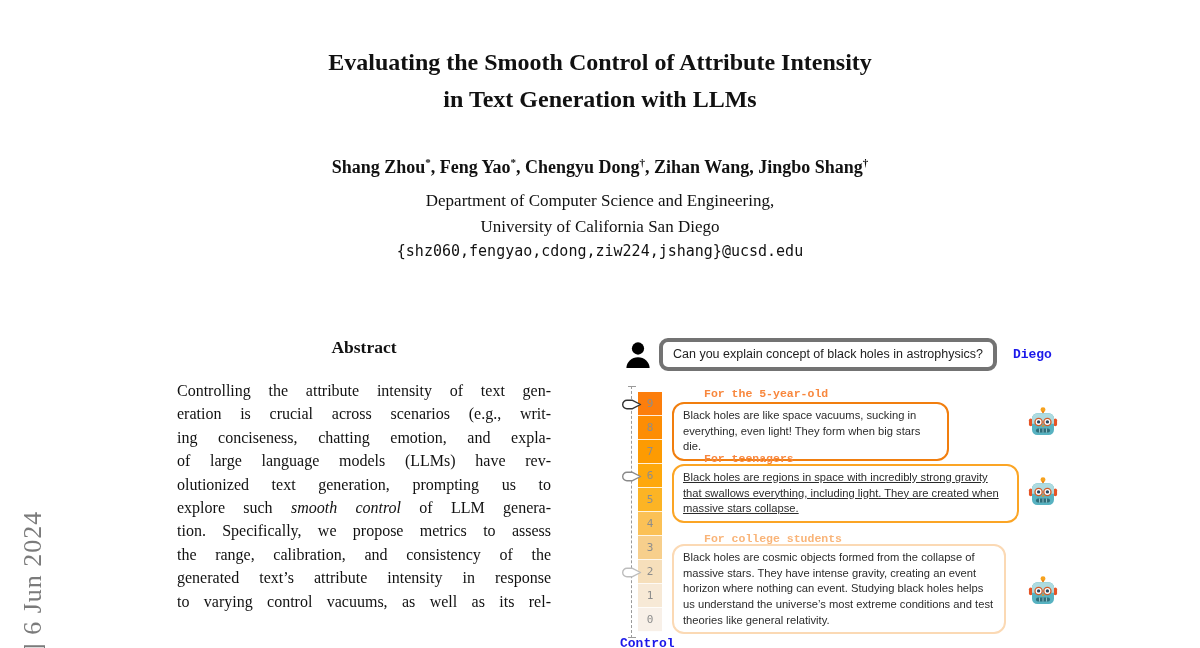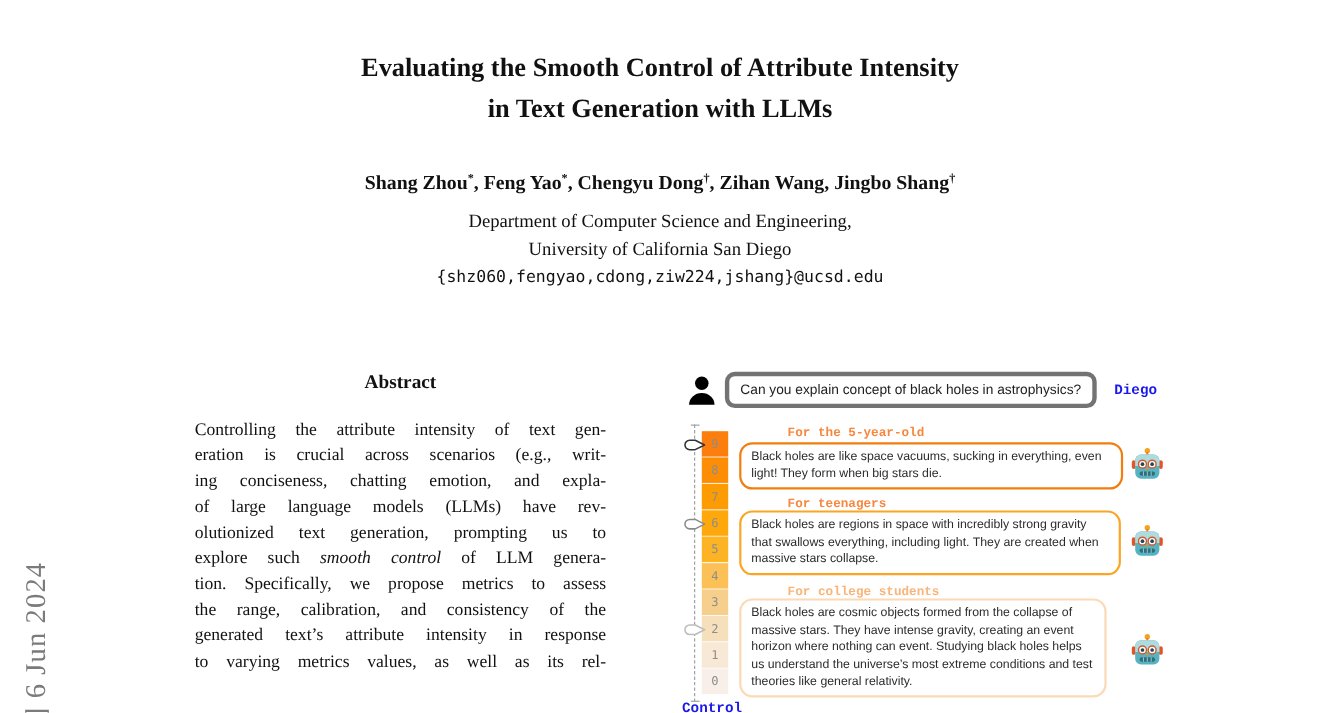--- a/index.html
+++ b/index.html
@@ -47,21 +47,21 @@
   .slider-rail::before, .slider-rail::after { content:""; position:absolute; left:-4px;
     width:8px; height:1px; background:#9a9a9a; }
   .slider-rail::before { top:0; } .slider-rail::after { bottom:0; }
   .slider-track { position:absolute; left:38px; top:62px; width:24px; }
   .slider-cell { width:24px; height:24px; line-height:24px; text-align:center;
     font-family:"DejaVu Sans Mono", monospace; font-size:11px;
     border-bottom:1px solid rgba(255,255,255,.85); }
   .handle { position:absolute; left:21px; width:21px; height:11px; }
   .control-label { position:absolute; left:20px; top:306px; font-size:13px; }
 
-  .resp-label { position:absolute; left:88px; font-size:11.5px; letter-spacing:0;padding-left:28px; }
+  .resp-label { position:absolute; left:76px; font-size:11.5px; letter-spacing:0;padding-left:28px; }
   .resp-box { position:absolute; left:72px; background:#fff; border-style:solid;
     border-width:2.5px; border-radius:12px; padding:4px 9px;
     font-family:"Liberation Sans", sans-serif; font-size:11.2px; line-height:1.4;
     color:#2b2b2b; }
   .robot-icon { position:absolute; left:428px; width:30px; height:29px; }
 </style>
 </head>
 <body>
 
 <div class="page">
@@ -85,21 +85,21 @@
     <h2>Abstract</h2>
     <div class="abs-line">Controlling the attribute intensity of text gen-</div>
     <div class="abs-line">eration is crucial across scenarios (e.g., writ-</div>
     <div class="abs-line">ing conciseness, chatting emotion, and expla-</div>
     <div class="abs-line">of large language models (LLMs) have rev-</div>
     <div class="abs-line">olutionized text generation, prompting us to</div>
     <div class="abs-line"><span>explore such </span><i>smooth control</i><span> of LLM genera-</span></div>
     <div class="abs-line">tion. Specifically, we propose metrics to assess</div>
     <div class="abs-line">the range, calibration, and consistency of the</div>
     <div class="abs-line">generated text’s attribute intensity in response</div>
-    <div class="abs-line">to varying metrics values, as well as its rel-</div>
+    <div class="abs-line">to varying control vacuums, as well as its rel-</div>
   </div>
 
   <div class="figure">
 
     <div class="query-row">
       <svg class="person-icon" viewBox="0 0 28 30">
         <circle cx="14" cy="8" r="6.6" fill="#000"></circle>
         <path d="M1.5 29 a12.5 11.5 0 0 1 25 0 z" fill="#000"></path>
       </svg>
       <div class="query-box">Can you explain concept of black holes in astrophysics?</div>
@@ -126,24 +126,24 @@
     <svg class="handle" viewBox="0 0 21 11" style="top: 140.5px;">
       <path class="handle-path" d="M6 1.2 a4.3 4.3 0 1 0 0 8.6 l5 0 l8.5 -4.3 l-8.5 -4.3 z" fill="#fff" stroke-width="1.4" stroke-linejoin="round" stroke="#8a8a8a"></path>
     </svg>
     <svg class="handle" viewBox="0 0 21 11" style="top: 236.5px;">
       <path class="handle-path" d="M6 1.2 a4.3 4.3 0 1 0 0 8.6 l5 0 l8.5 -4.3 l-8.5 -4.3 z" fill="#fff" stroke-width="1.4" stroke-linejoin="round" stroke="#bdbdbd"></path>
     </svg>
 
     <div class="control-label mono-label" style="color: rgb(27, 24, 234);">Control</div>
 
     <div class="resp-label mono-label" style="top: 57px; color: rgb(248, 135, 61);">For the 5-year-old</div>
-    <div class="resp-box resp-box-0" style="top: 72px; width: 349px; border-color: rgb(241, 126, 14);">Black holes are like space vacuums, sucking in everything, even light! They form when big stars die.</div>
+    <div class="resp-box resp-box-0" style="top: 72px; width: 277px; border-color: rgb(241, 126, 14);">Black holes are like space vacuums, sucking in everything, even light! They form when big stars die.</div>
 
     <div class="resp-label mono-label" style="top: 122px; color: rgb(248, 135, 61);">For teenagers</div>
-    <div class="resp-box resp-box-1" style="top: 134px; width: 347px; border-color: rgb(251, 165, 37);">Black holes are regions in space with incredibly strong gravity that swallows everything, including light. They are created when massive stars collapse.</div>
+    <div class="resp-box resp-box-1" style="top: 134px; width: 347px; border-color: rgb(251, 165, 37); text-decoration: underline;">Black holes are regions in space with incredibly strong gravity that swallows everything, including light. They are created when massive stars collapse.</div>
 
     <div class="resp-label mono-label" style="top: 202px; color: rgb(249, 180, 120);">For college students</div>
     <div class="resp-box resp-box-2" style="top: 214px; width: 334px; border-color: rgb(251, 217, 180);">Black holes are cosmic objects formed from the collapse of massive stars. They have intense gravity, creating an event horizon where nothing can event. Studying black holes helps us understand the universe’s most extreme conditions and test theories like general relativity.</div>
 
     <svg class="robot-icon" style="top:77px;" viewBox="0 0 34 33">
       <circle cx="17" cy="3.2" r="2.8" fill="#f6a21e"></circle>
       <rect x="16" y="4.5" width="2" height="3" fill="#e8801a"></rect>
       <rect x="1" y="13" width="4" height="9" rx="2" fill="#e65426"></rect>
       <rect x="29" y="13" width="4" height="9" rx="2" fill="#e65426"></rect>
       <rect x="4.5" y="7" width="25" height="25" rx="6" fill="#57b2c1"></rect>

